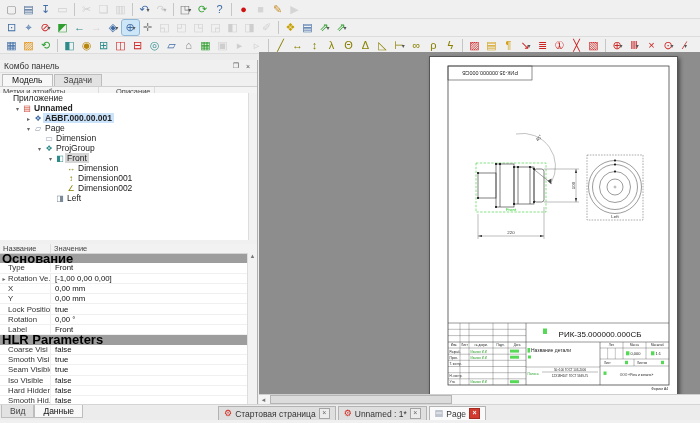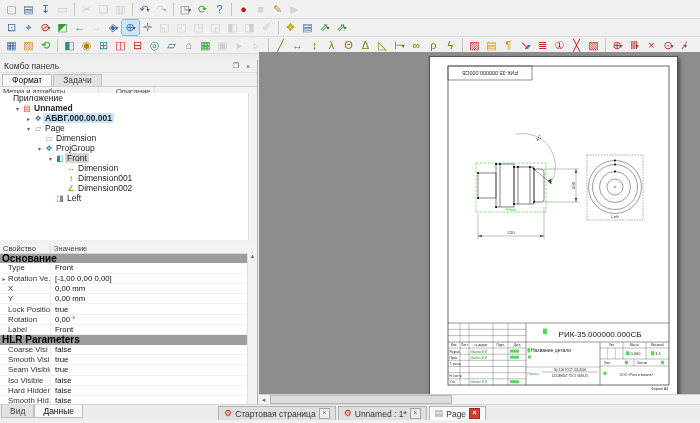--- a/index.html
+++ b/index.html
@@ -38,21 +38,21 @@
   .tlab{padding:0 2px;}
   .selblue{background:#cbe3fb;} .selgray{background:#d6d6d6;}
   .tbold{font-weight:bold;}
   .treesb{position:absolute;top:33px;right:0;width:8px;height:147px;background:#f2f2f2;border-left:1px solid #ddd;}
   
   .props{position:absolute;top:184px;left:0;right:0;bottom:0;background:#fff;}
   .phdr{height:9px;display:flex;background:#f2f2f2;border-bottom:1px solid #d5d5d5;font-size:7.5px;color:#444;}
   .phdr div{padding:0 3px;}
   .ph-l{width:44px;border-right:1px solid #ddd;}
   .prow{height:9.3px;display:flex;align-items:center;font-size:7.8px;border-bottom:1px solid #f0f0f0;}
-  .pgrp{height:9.3px;line-height:9.3px;background:#9d9d9d;color:#000;font-weight:bold;font-size:10px;padding-left:2px;}
+  .pgrp{height:9.3px;line-height:9.3px;background:#9d9d9d;color:#000;font-weight:bold;font-size:13px;padding-left:2px;}
   .pexp{width:8px;text-align:center;font-size:6px;color:#666;flex:none;}
   .plab{width:42px;flex:none;overflow:hidden;white-space:nowrap;color:#333;}
   .pval{flex:1;padding-left:4px;border-left:1px solid #eee;color:#111;white-space:nowrap;}
   .propsb{position:absolute;top:9px;right:0;width:9px;bottom:0;background:#f2f2f2;border-left:1px solid #ddd;
           display:flex;flex-direction:column;justify-content:space-between;align-items:center;font-size:6px;color:#777;}
   
   .main{position:absolute;left:259px;top:52px;right:0;height:352px;background:#8d8d8d;overflow:hidden;}
   .page{position:absolute;left:170px;top:4px;width:247px;height:339px;background:#fff;border:1px solid #555;
         box-shadow:2px 2px 4px rgba(0,0,0,.45);}
   .page svg{display:block;}
@@ -337,21 +337,21 @@
     </div>
 
   <div class="dock">
     <div class="dock-title">
       <span>Комбо панель</span>
       <span class="sp"></span>
       <span class="wbtn">❐</span>
       <span class="wbtn">×</span>
     </div>
     <div class="ptabs" id="panelTabs">
-        <div class="ptab act">Формат</div>
+        <div class="ptab act">Модель</div>
         <div class="ptab">Задачи</div>
       </div>
     <div class="treehdr">
       <div class="th-l">Метки и атрибуты</div>
       <div>Описание</div>
     </div>
     <div class="tree" id="tree">
         <div class="trow" style="padding-left: 2px;">
           <span class="texp"></span>
           <span class="tlab">Приложение</span>
@@ -403,21 +403,21 @@
         </div>
         <div class="trow" style="padding-left: 46px;">
           <span class="texp"></span>
           <span class="tico" style="color: rgb(122, 138, 153);">◨</span>
           <span class="tlab">Left</span>
         </div>
       </div>
     <div class="treesb"></div>
     <div class="props">
       <div class="phdr">
-        <div class="ph-l">Свойство</div>
+        <div class="ph-l">Название</div>
         <div>Значение</div>
       </div>
       <div id="proplist" style="margin-right:9px;">
           <div class="pgrp">Основание</div>
           <div class="prow">
             <span class="pexp"></span>
             <span class="plab">Type</span>
             <span class="pval">Front</span>
           </div>
           <div class="prow">

